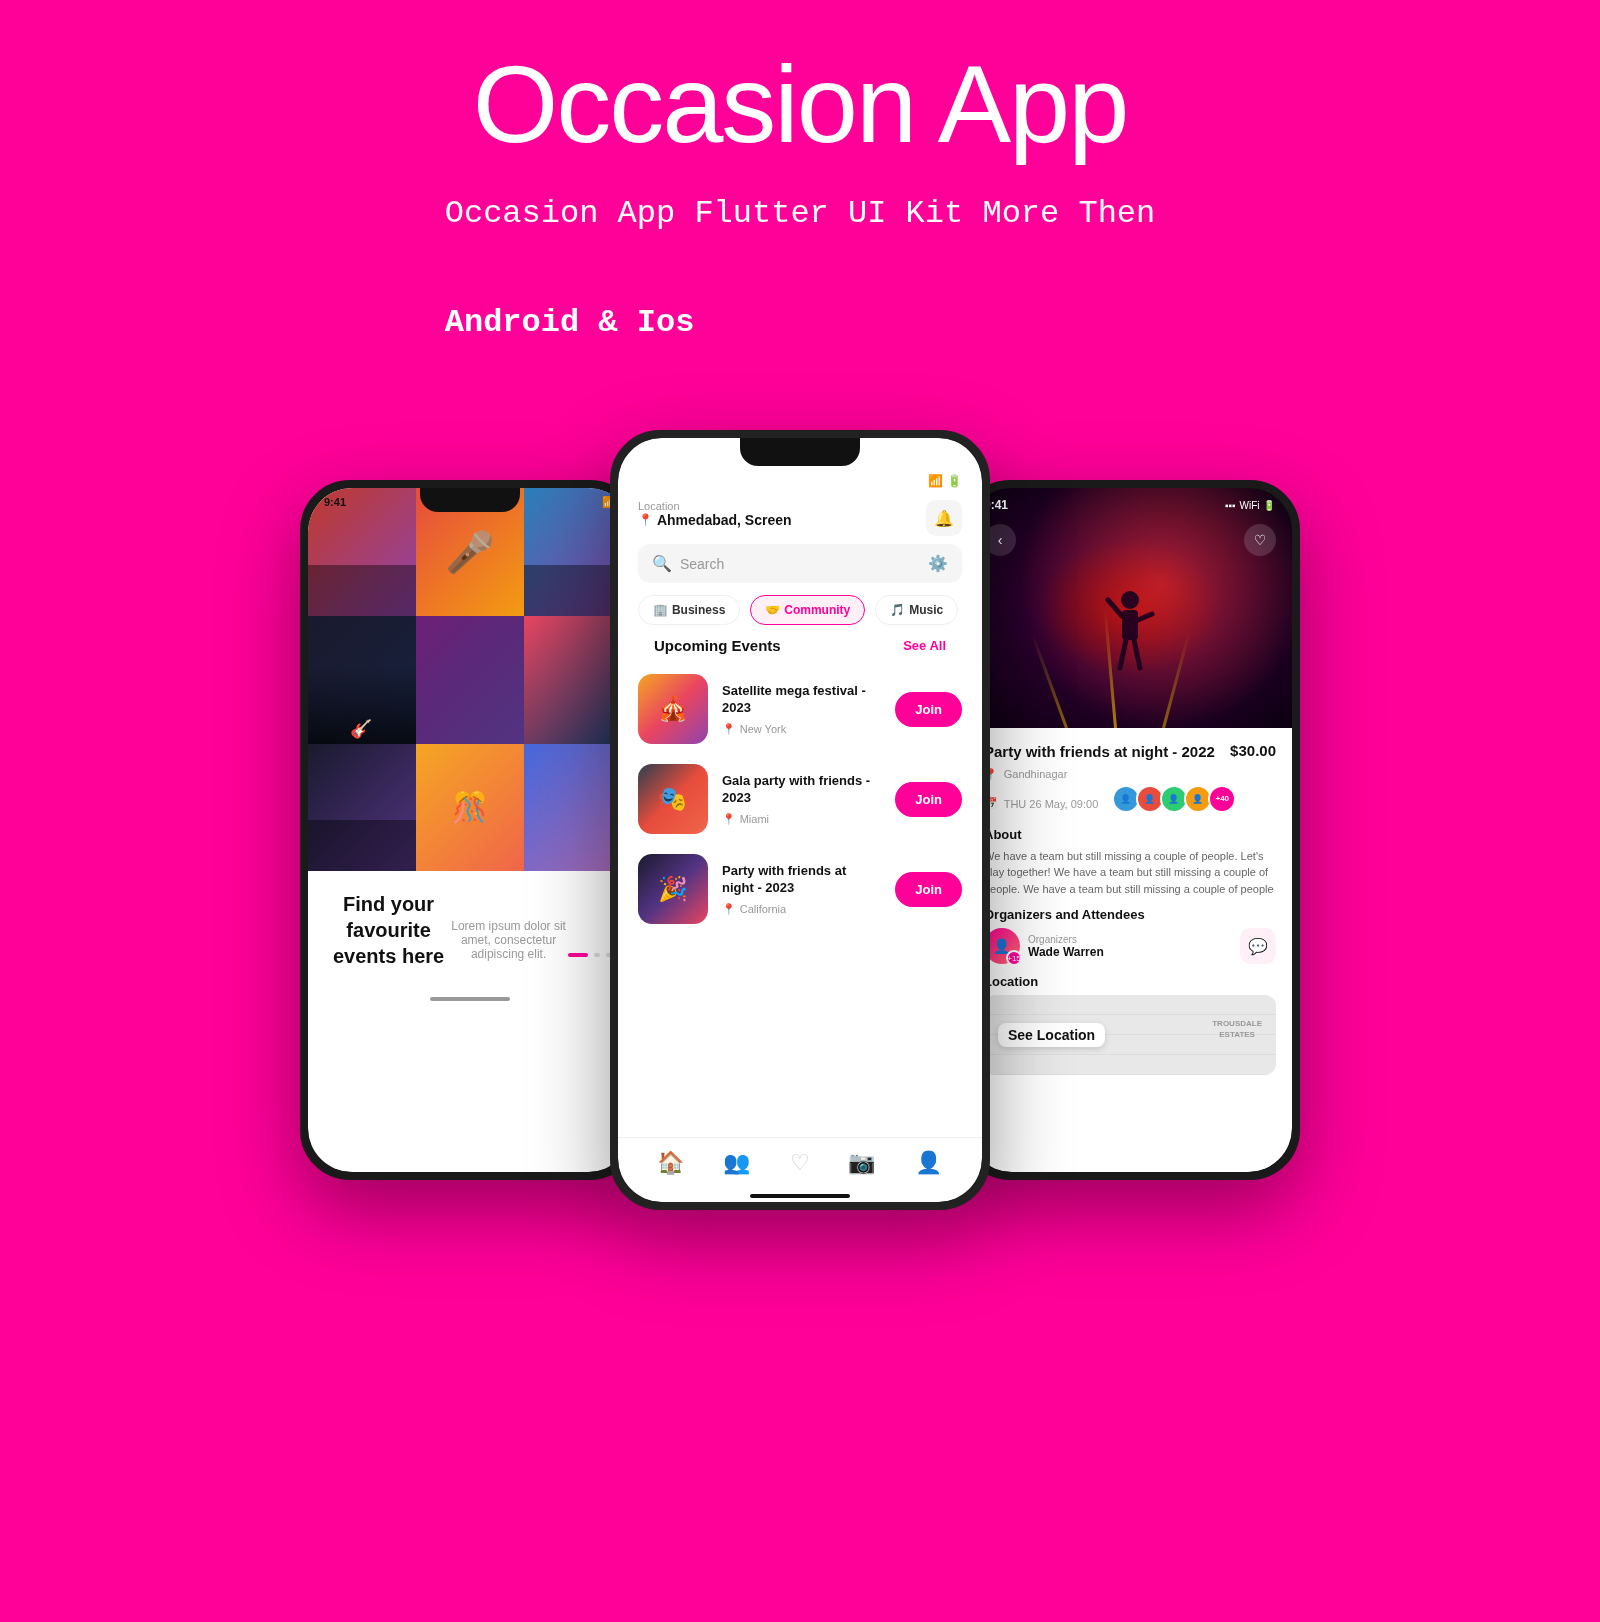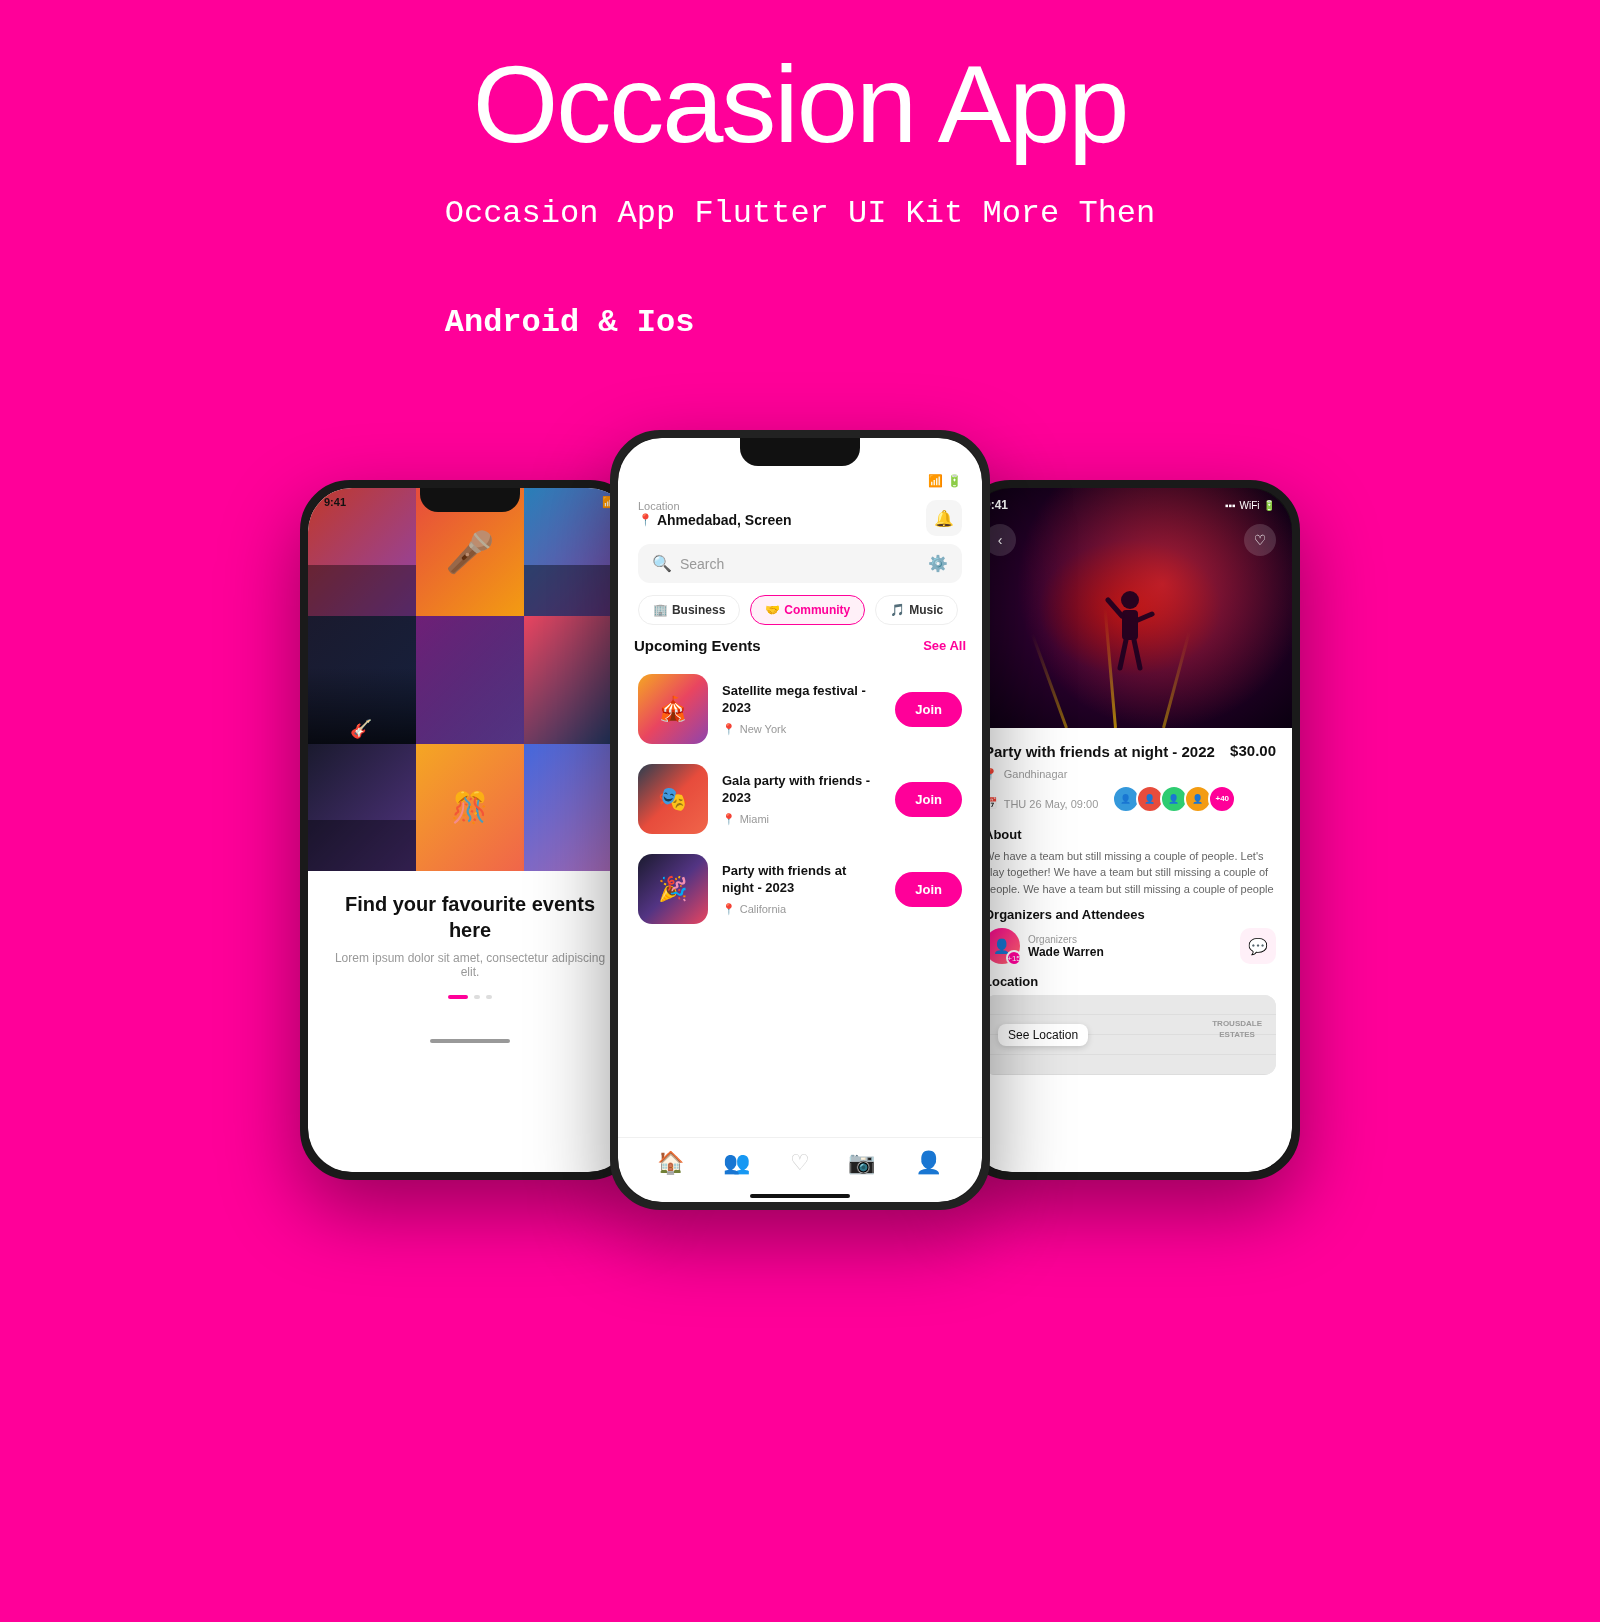--- a/index.html
+++ b/index.html
@@ -161,22 +161,21 @@
       position: absolute;
       bottom: 0; left: 0; right: 0;
       height: 40%;
       background: rgba(0,0,0,0.4);
     }
 
     .left-bottom {
       padding: 20px 20px 16px;
       text-align: center;
       display: flex;
-      flex-direction: column;
-      align-items: center;
+      align-items: flex-end;
     }
 
     .left-bottom-title {
       font-size: 20px;
       font-weight: 800;
       color: #111;
       margin-bottom: 8px;
       line-height: 1.3;
     }
 
@@ -338,21 +337,21 @@
     .cat-tab-active {
       background: #fff0f8;
       border-color: #FF0099;
       color: #FF0099;
     }
 
     .section-header {
       display: flex;
       justify-content: space-between;
       align-items: center;
-      padding: 0 16px 10px;
+      padding: 0 36px 10px;
     }
 
     .section-title {
       font-size: 15px;
       font-weight: 800;
       color: #111;
     }
 
     .see-all {
       font-size: 13px;
@@ -691,22 +690,22 @@
     }
 
     .map-see-loc {
       position: absolute;
       top: 50%;
       left: 14px;
       transform: translateY(-50%);
       background: white;
       border-radius: 8px;
       padding: 4px 10px;
-      font-size: 12px;
-      font-weight: 400;
+      font-size: 14px;
+      font-weight: 700;
       color: #111;
       box-shadow: 0 2px 6px rgba(0,0,0,0.15);
     }
 
     .map-area-label {
       position: absolute;
       top: 30%;
       right: 14px;
       font-size: 8px;
       font-weight: 700;

